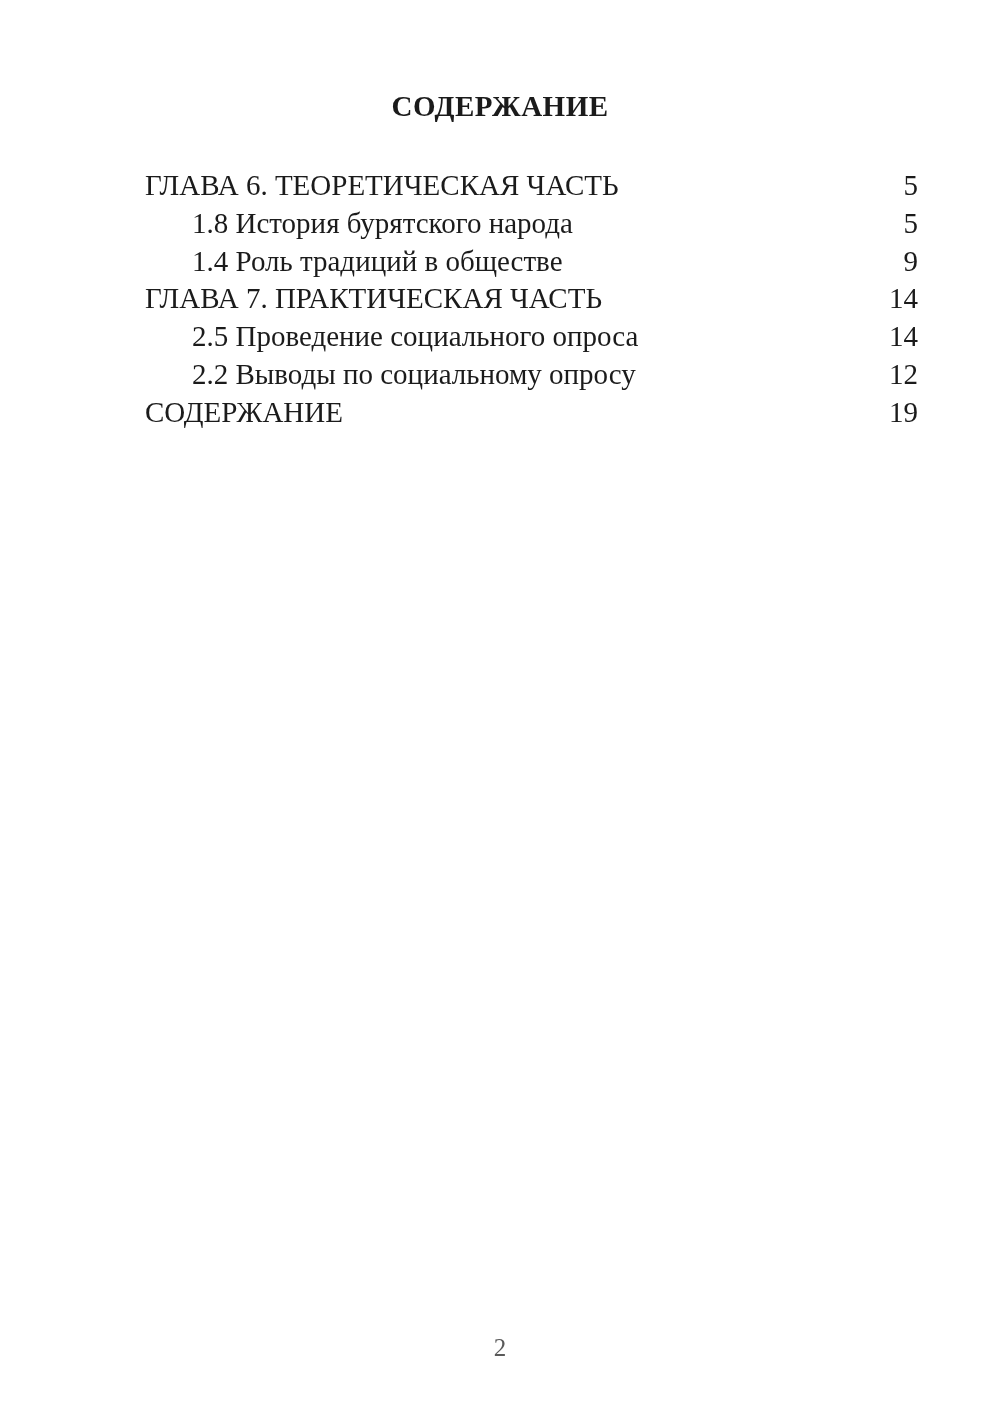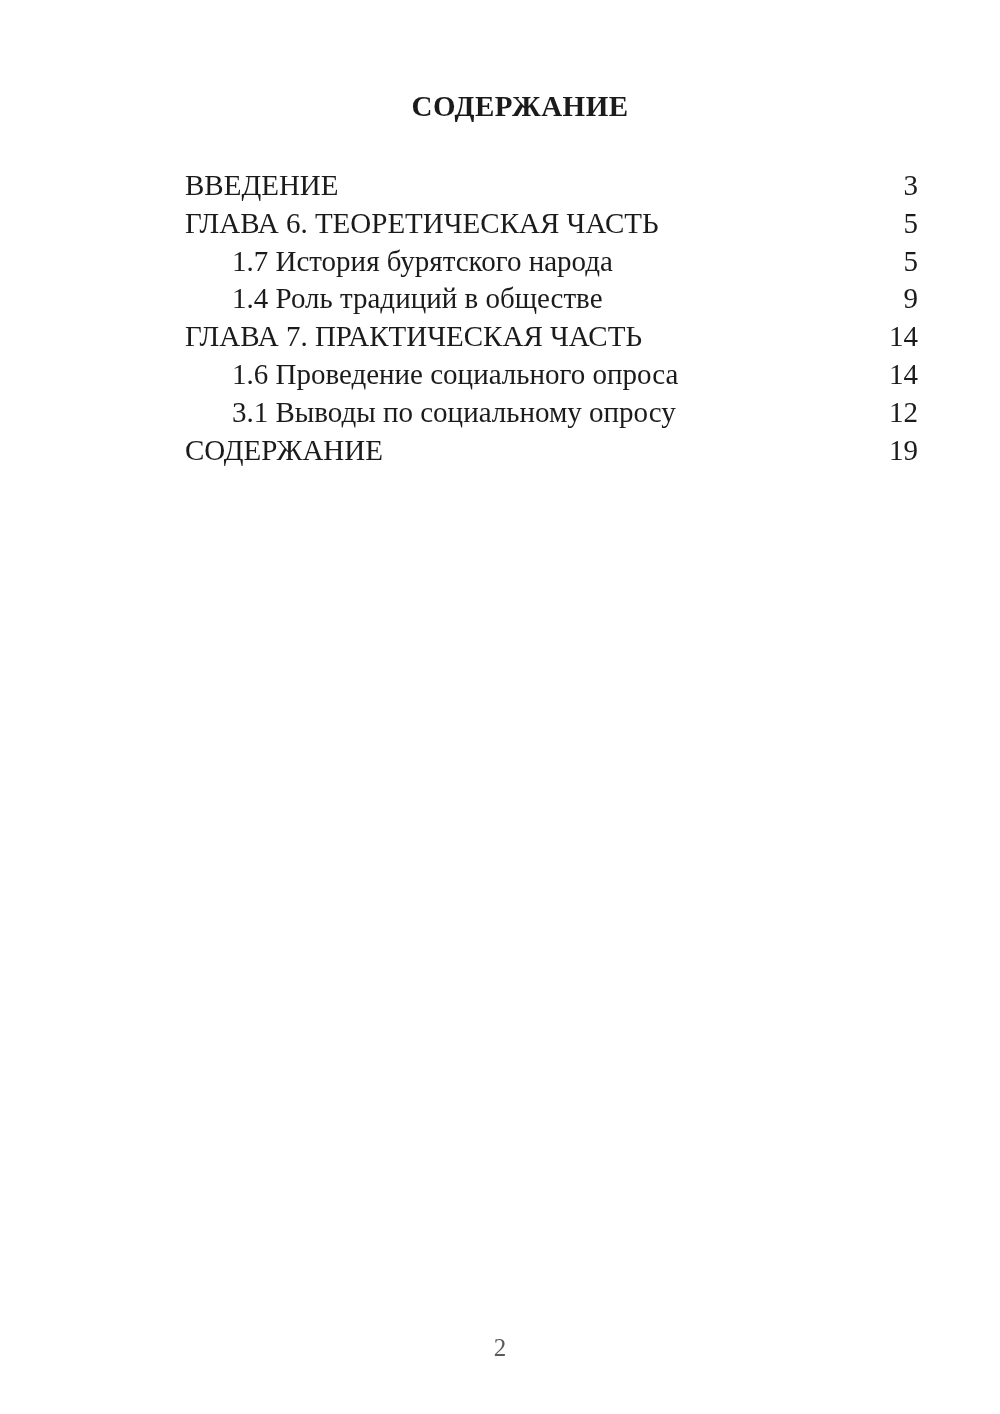--- a/index.html
+++ b/index.html
@@ -6,21 +6,20 @@
   html, body { background: #ffffff; }
   .page {
     position: relative;
     width: 1000px;
     height: 1414px;
     margin: 0 auto;
     background: #ffffff;
     font-family: "Liberation Serif", "DejaVu Serif", serif;
     color: #1b1b1b;
     overflow: hidden;
-    padding-left: 40px;
   }
   .doc-title {
     padding-top: 90px;
     text-align: center;
     font-size: 29px;
     font-weight: bold;
     letter-spacing: 0.5px;
     color: #1b1b1b;
   }
   .toc {
@@ -52,54 +51,50 @@
   }
 </style>
 </head>
 <body>
 
 <div class="page">
 
   <div class="doc-title">СОДЕРЖАНИЕ</div>
 
   <div class="toc" id="toc">
-  <div class="toc-row">
-    <span class="toc-label">ВВЕДЕНИЕ</span>
-    <span class="toc-page">3</span>
-  </div>
 
   <div class="toc-row">
     <span class="toc-label">ГЛАВА 6. ТЕОРЕТИЧЕСКАЯ ЧАСТЬ</span>
     <span class="toc-page">5</span>
   </div>
 
   <div class="toc-row indent">
-    <span class="toc-label">1.7 История бурятского народа</span>
+    <span class="toc-label">1.8 История бурятского народа</span>
     <span class="toc-page">5</span>
   </div>
 
 
 
   <div class="toc-row indent">
     <span class="toc-label">1.4 Роль традиций в обществе</span>
     <span class="toc-page">9</span>
   </div>
 
   <div class="toc-row">
     <span class="toc-label">ГЛАВА 7. ПРАКТИЧЕСКАЯ ЧАСТЬ</span>
     <span class="toc-page">14</span>
   </div>
 
   <div class="toc-row indent">
-    <span class="toc-label">1.6 Проведение социального опроса</span>
+    <span class="toc-label">2.5 Проведение социального опроса</span>
     <span class="toc-page">14</span>
   </div>
 
   <div class="toc-row indent">
-    <span class="toc-label">3.1 Выводы по социальному опросу</span>
+    <span class="toc-label">2.2 Выводы по социальному опросу</span>
     <span class="toc-page">12</span>
   </div>
 
   <div class="toc-row">
     <span class="toc-label">СОДЕРЖАНИЕ</span>
     <span class="toc-page">19</span>
   </div>
 
 </div>
 

